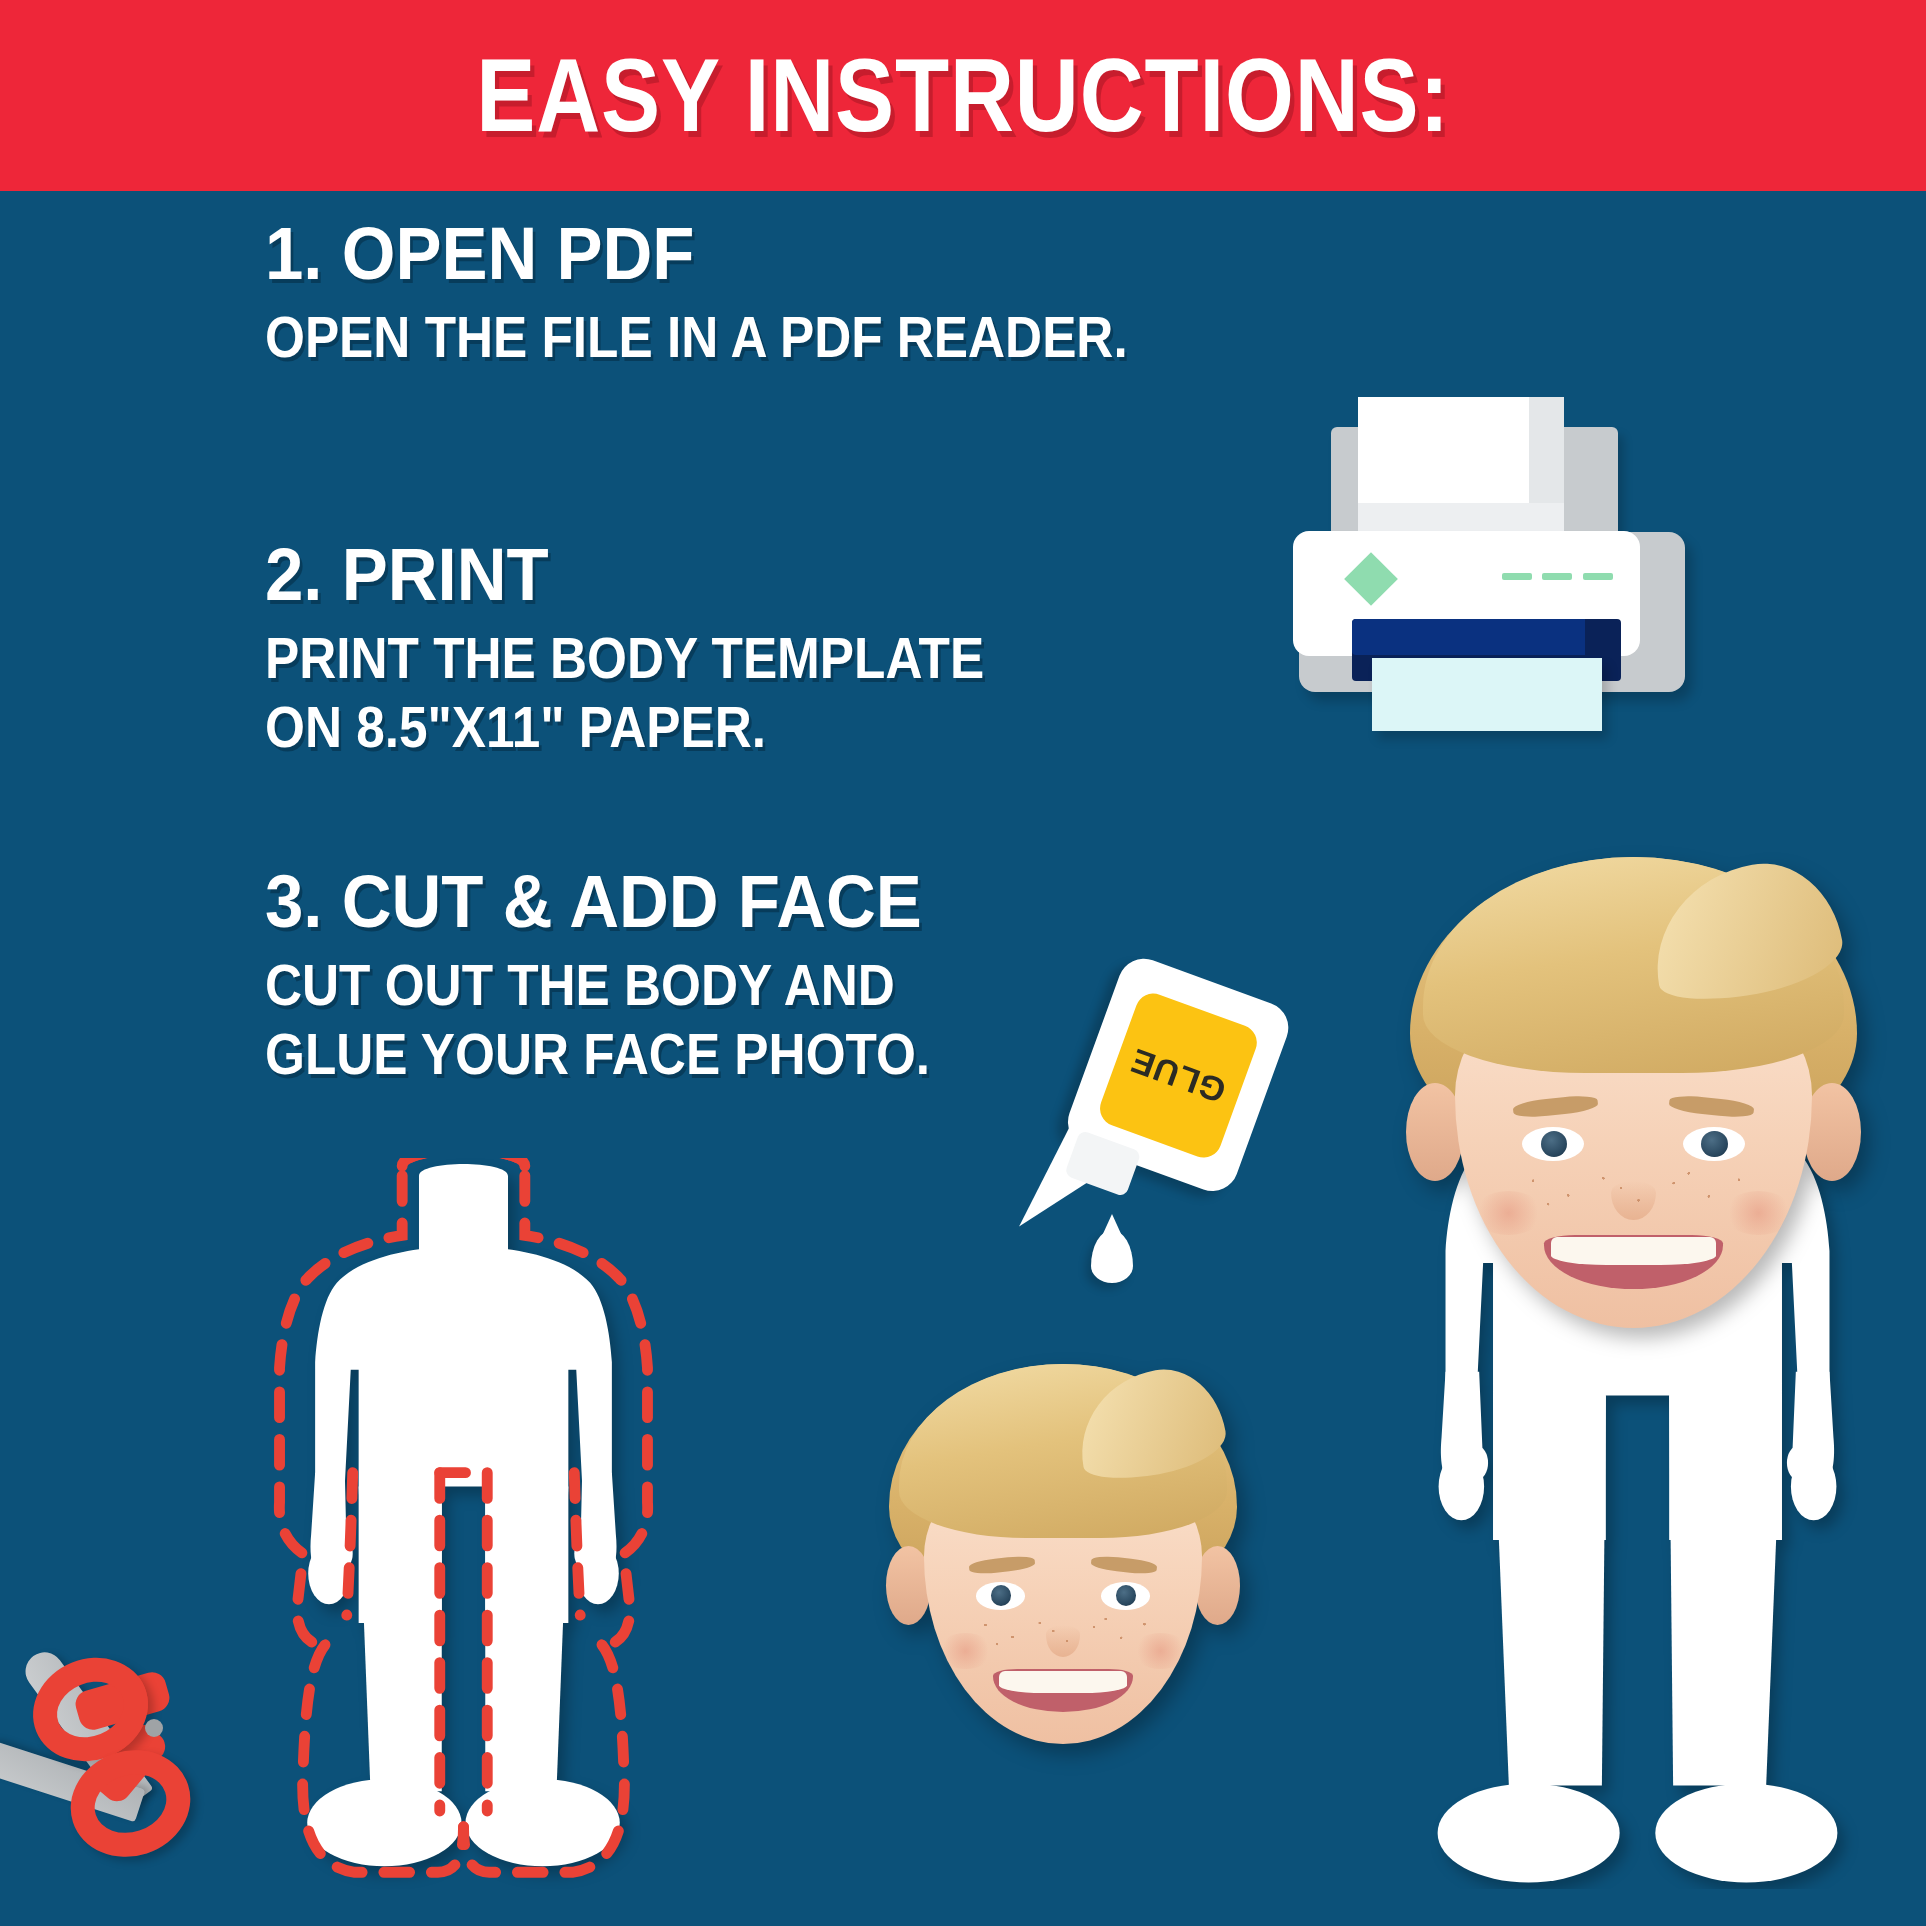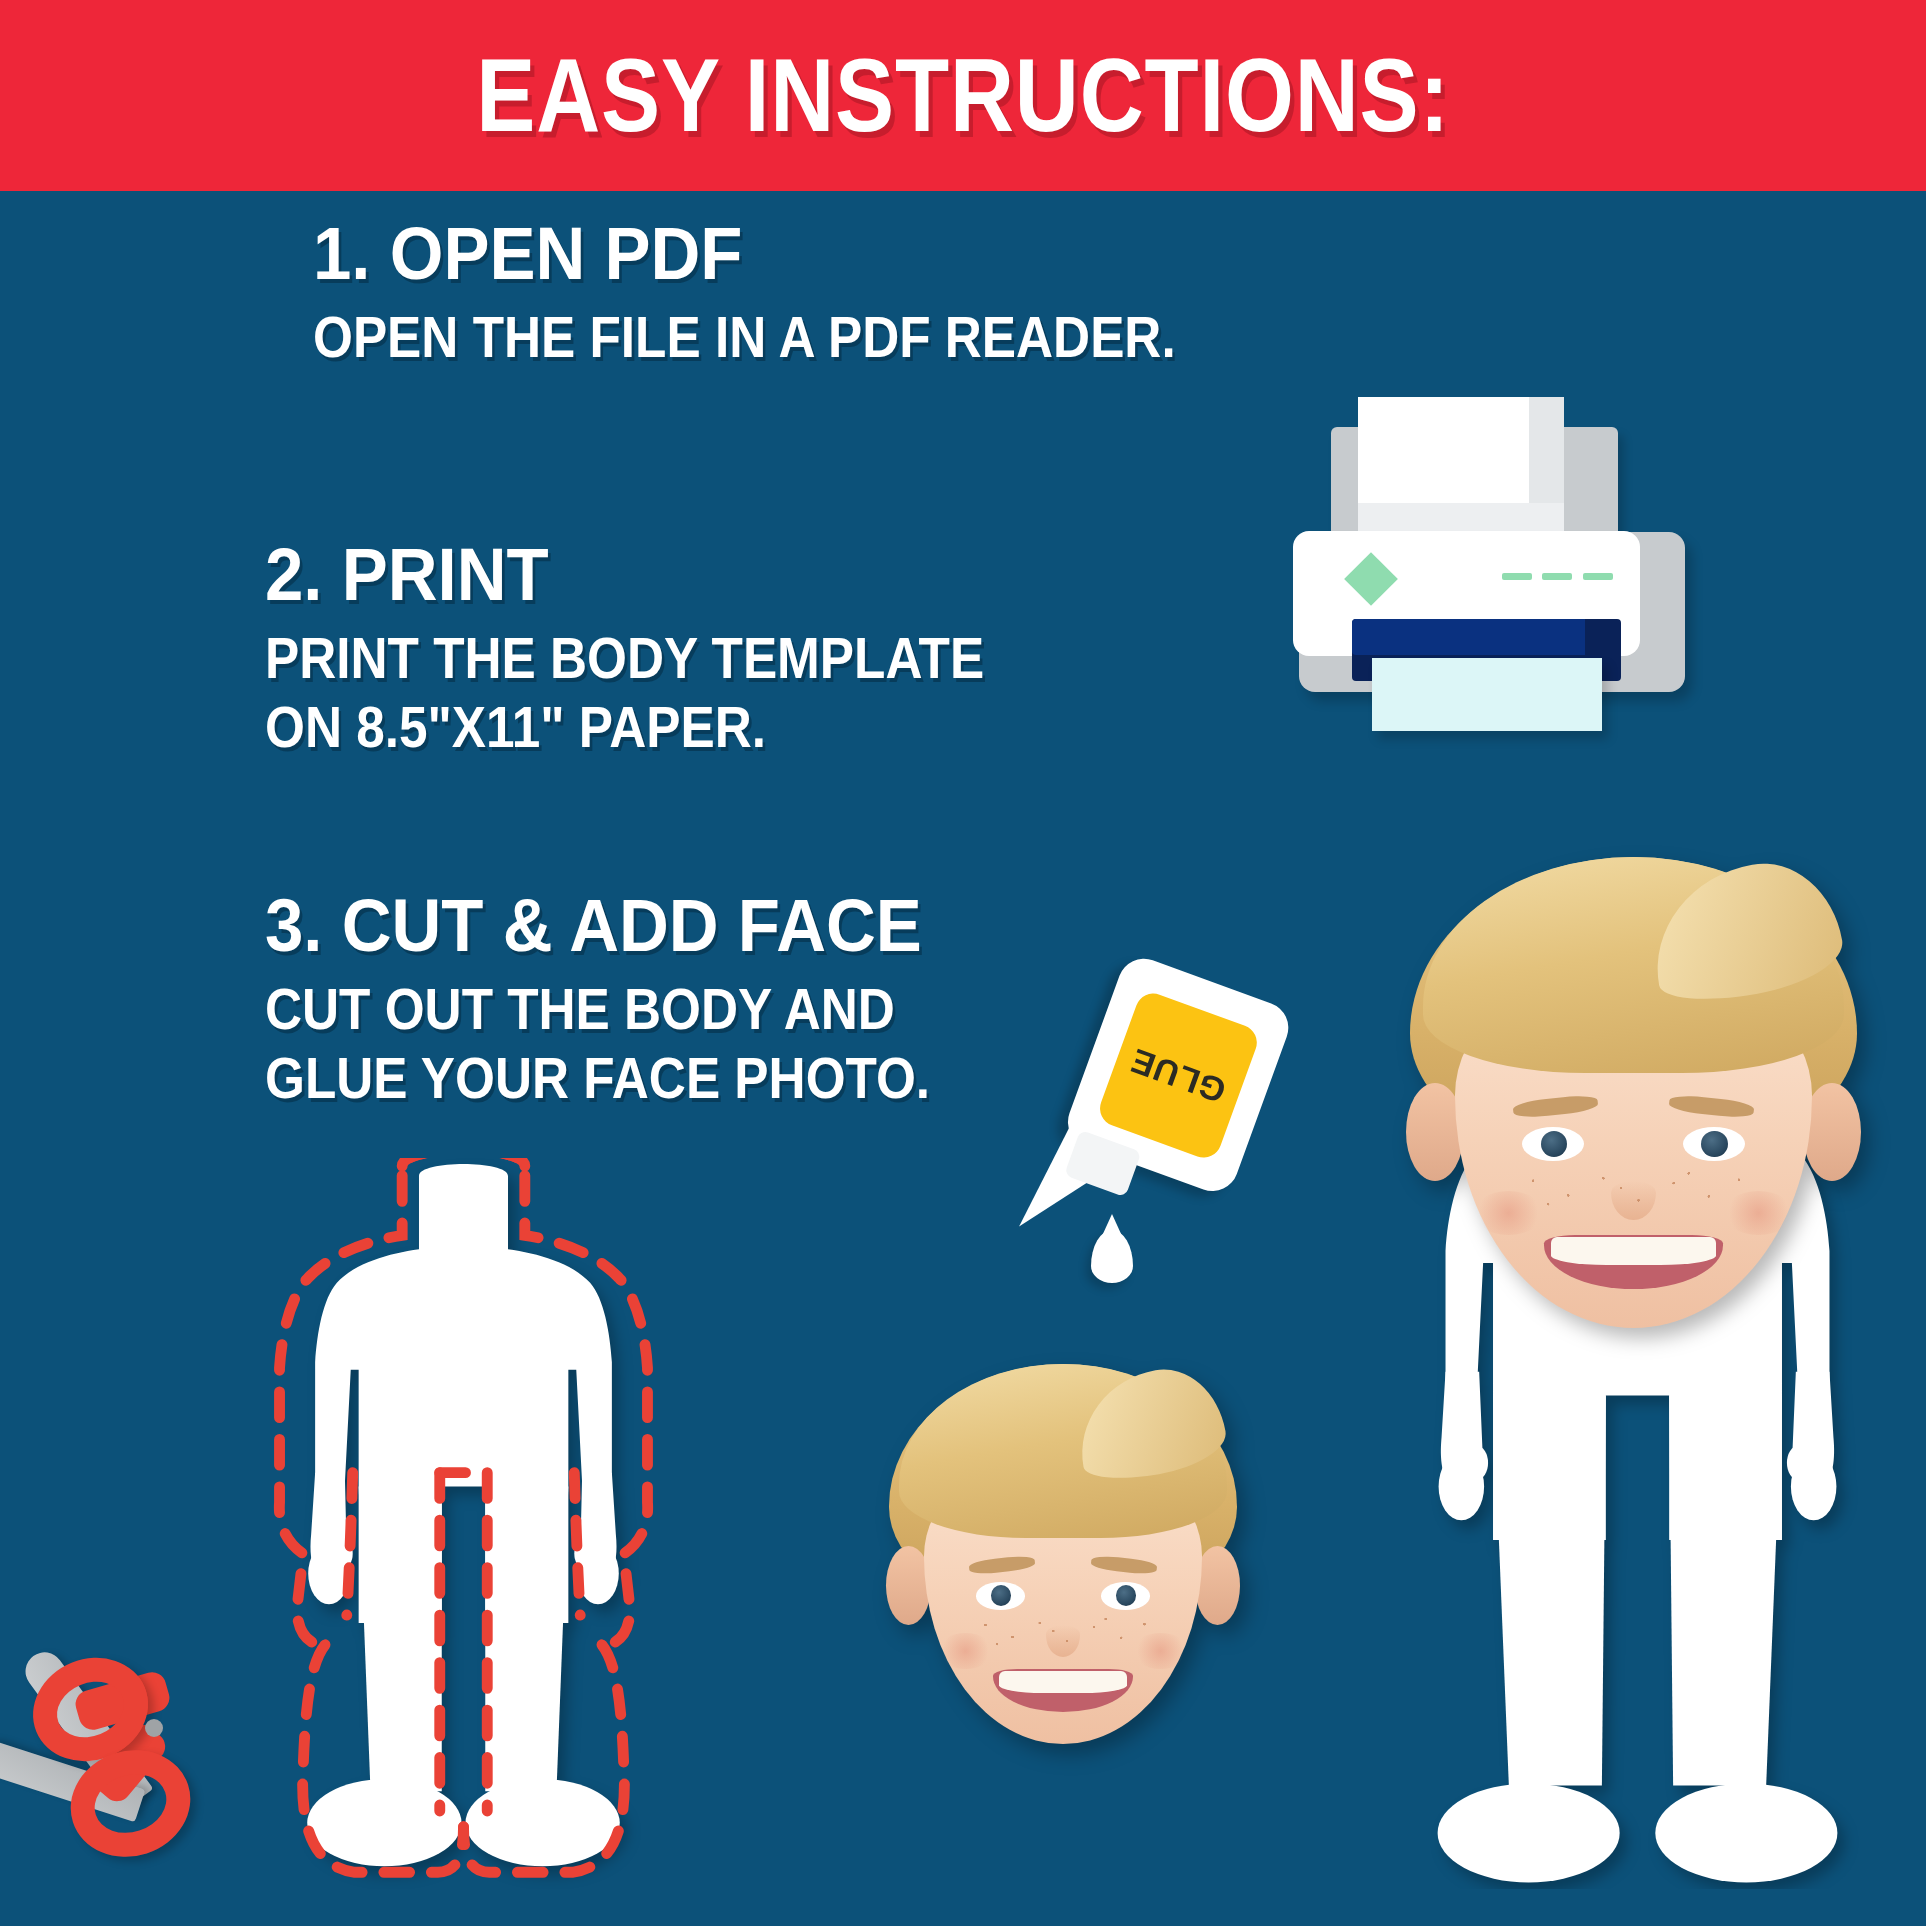--- a/index.html
+++ b/index.html
@@ -50,23 +50,23 @@
     font-family:"Liberation Sans", sans-serif;
     font-weight:bold;
     font-size:57px;
     color:#FFFFFF;
     transform:scaleX(0.90);
     transform-origin:left center;
     white-space:nowrap;
     line-height:1.22;
     text-shadow:3px 4px 0 rgba(4,44,68,0.55);
   }
-  #step1{position:absolute;left:0;top:0;margin-left:48px;}
+  #step1{position:absolute;left:0;top:0;}
   #step2{position:absolute;left:0;top:321px;}
-  #step3{position:absolute;left:0;top:672px;}
+  #step3{position:absolute;left:0;top:648px;}
   .gap-sm{height:10px;}
 
   
   .printer{position:absolute;left:1277px;top:376px;width:426px;height:386px;}
   .pr-backpanel{
     position:absolute;left:54px;top:51px;width:287px;height:129px;
     background:#C7CBCE;border-radius:6px;
     box-shadow:6px 8px 10px rgba(0,0,0,0.18);
   }
   .pr-topsheet{

